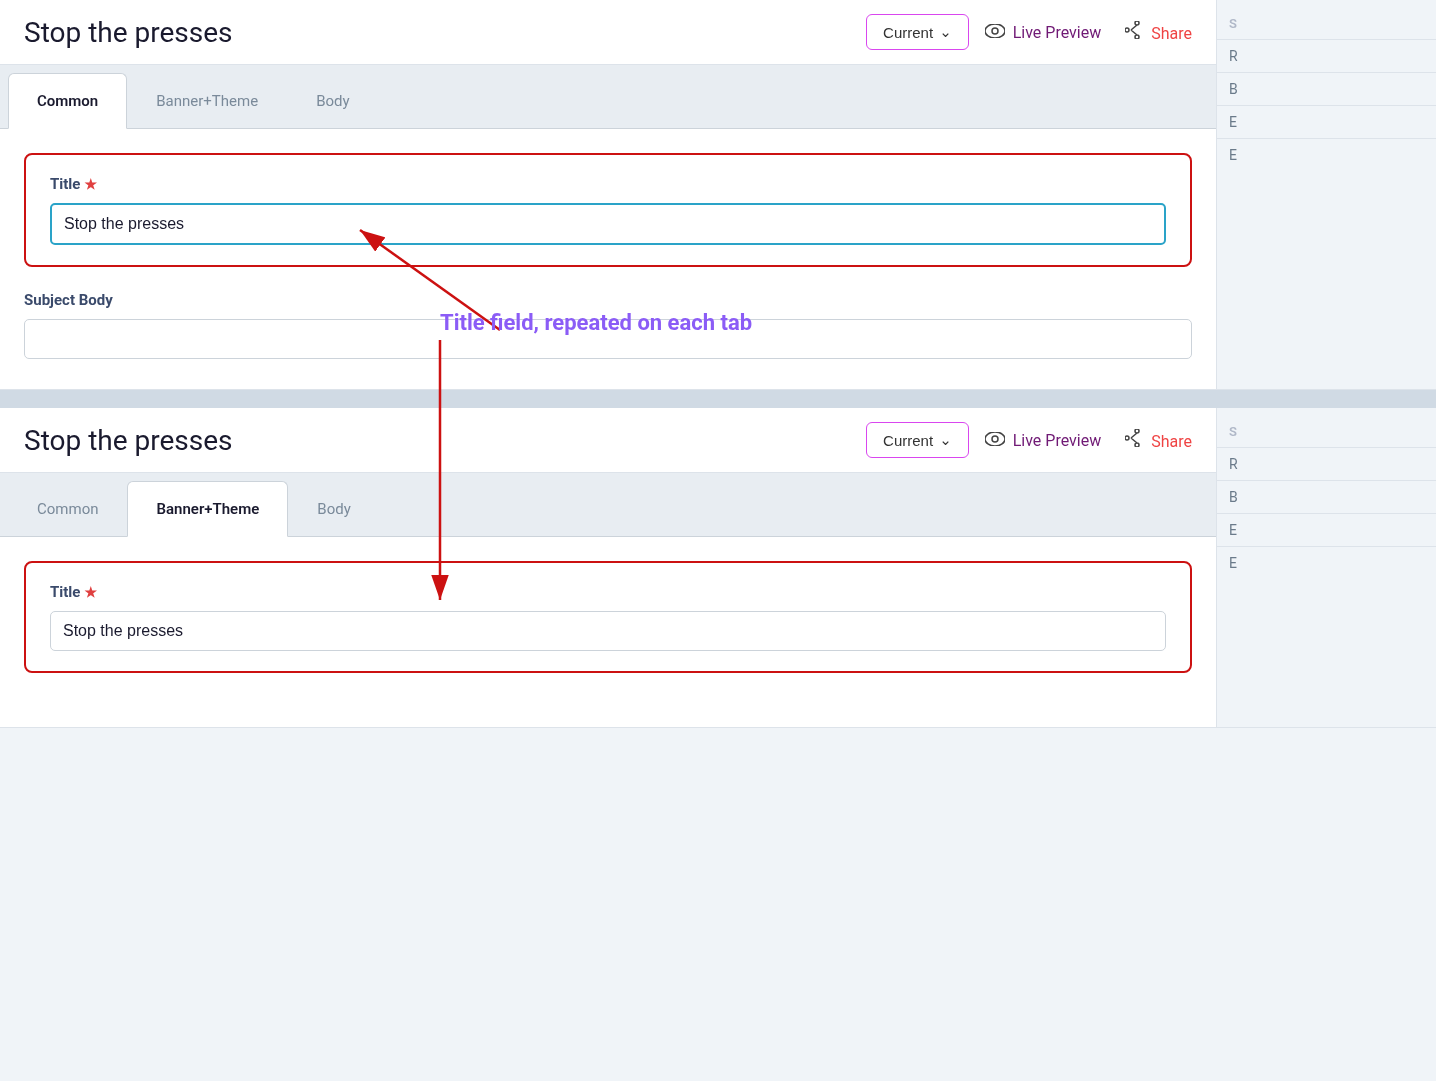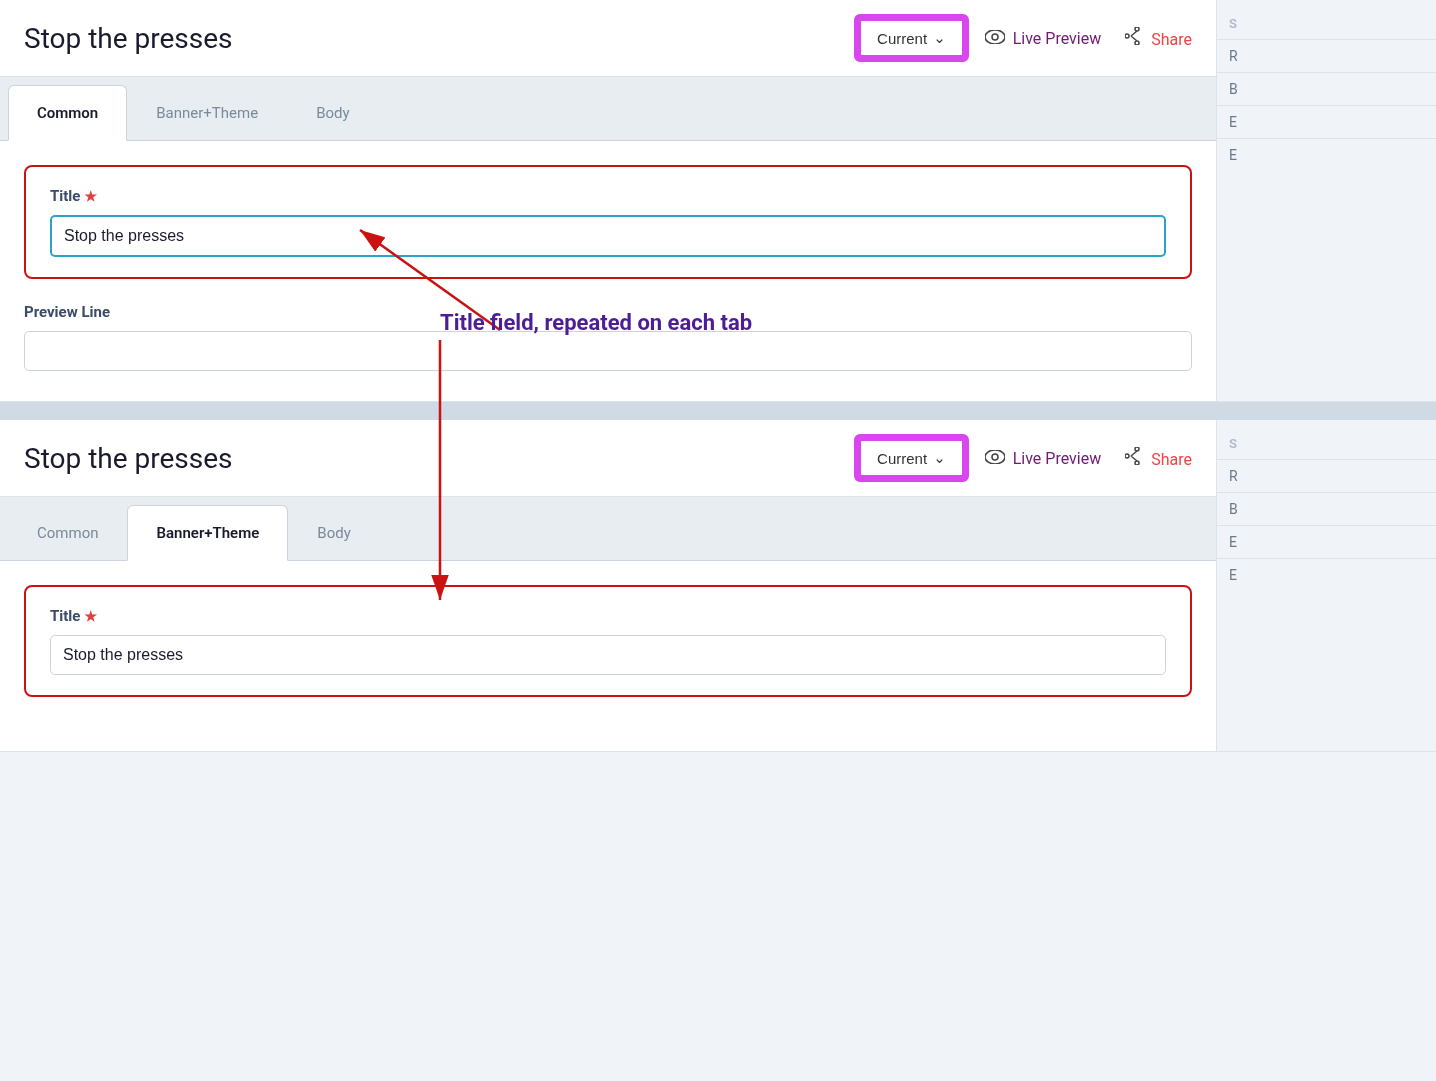--- a/index.html
+++ b/index.html
@@ -30,21 +30,21 @@
       font-size: 28px;
       font-weight: 400;
       color: #1a1a2e;
       flex: 1;
     }
 
     .current-btn {
       display: flex;
       align-items: center;
       gap: 6px;
-      border: 7px solid #d946ef;
+      border: 1px solid #d946ef;
       border-radius: 6px;
       padding: 8px 16px;
       background: #fff;
       font-size: 15px;
       color: #333;
       cursor: pointer;
     }
 
     .header-actions {
       display: flex;
@@ -249,21 +249,21 @@
         <div class="card-red-border">
           <div class="field-label">
             <span>Title</span>
             <span class="required-star" style="color: rgb(224, 64, 64); font-size: 14px;"> ★</span>
           </div>
           <input class="field-input" type="text" value="Stop the presses" style="">
         </div>
 
         <div class="subject-line-section">
           <div class="field-label">
-            <span>Preview Line</span>
+            <span>Subject Body</span>
           </div>
           <input class="field-input-plain" type="text" value="" style="">
         </div>
 
       </div>
     </div>
 
     <div class="right-bar">
       <div class="right-bar-label">S</div>
       <div class="right-bar-item">R</div>
@@ -277,21 +277,21 @@
     <svg width="400" height="200" viewBox="0 0 400 200">
 
       <defs>
         <marker id="arrowhead1" markerWidth="10" markerHeight="7" refX="10" refY="3.5" orient="auto">
           <polygon points="0 0, 10 3.5, 0 7" fill="#cc1111"></polygon>
         </marker>
       </defs>
 
       <line x1="160" y1="120" x2="20" y2="20" stroke="#cc1111" stroke-width="2.5" marker-end="url(#arrowhead1)"></line>
     </svg>
-    <div style="position:absolute; top:100px; left:100px; font-size:22px; font-weight:700; color:#4c1d95; white-space:nowrap;">Title field, repeated on each tab</div>
+    <div style="position:absolute; top:100px; left:100px; font-size:22px; font-weight:700; color:#8b5cf6; white-space:nowrap;">Title field, repeated on each tab</div>
     
     <svg width="200" height="300" viewBox="0 0 200 300" style="position:absolute; top:130px; left:50px;">
       <defs>
         <marker id="arrowhead2" markerWidth="10" markerHeight="7" refX="10" refY="3.5" orient="auto">
           <polygon points="0 0, 10 3.5, 0 7" fill="#cc1111"></polygon>
         </marker>
       </defs>
       <line x1="50" y1="0" x2="50" y2="260" stroke="#cc1111" stroke-width="2.5" marker-end="url(#arrowhead2)"></line>
     </svg>
   </div>

